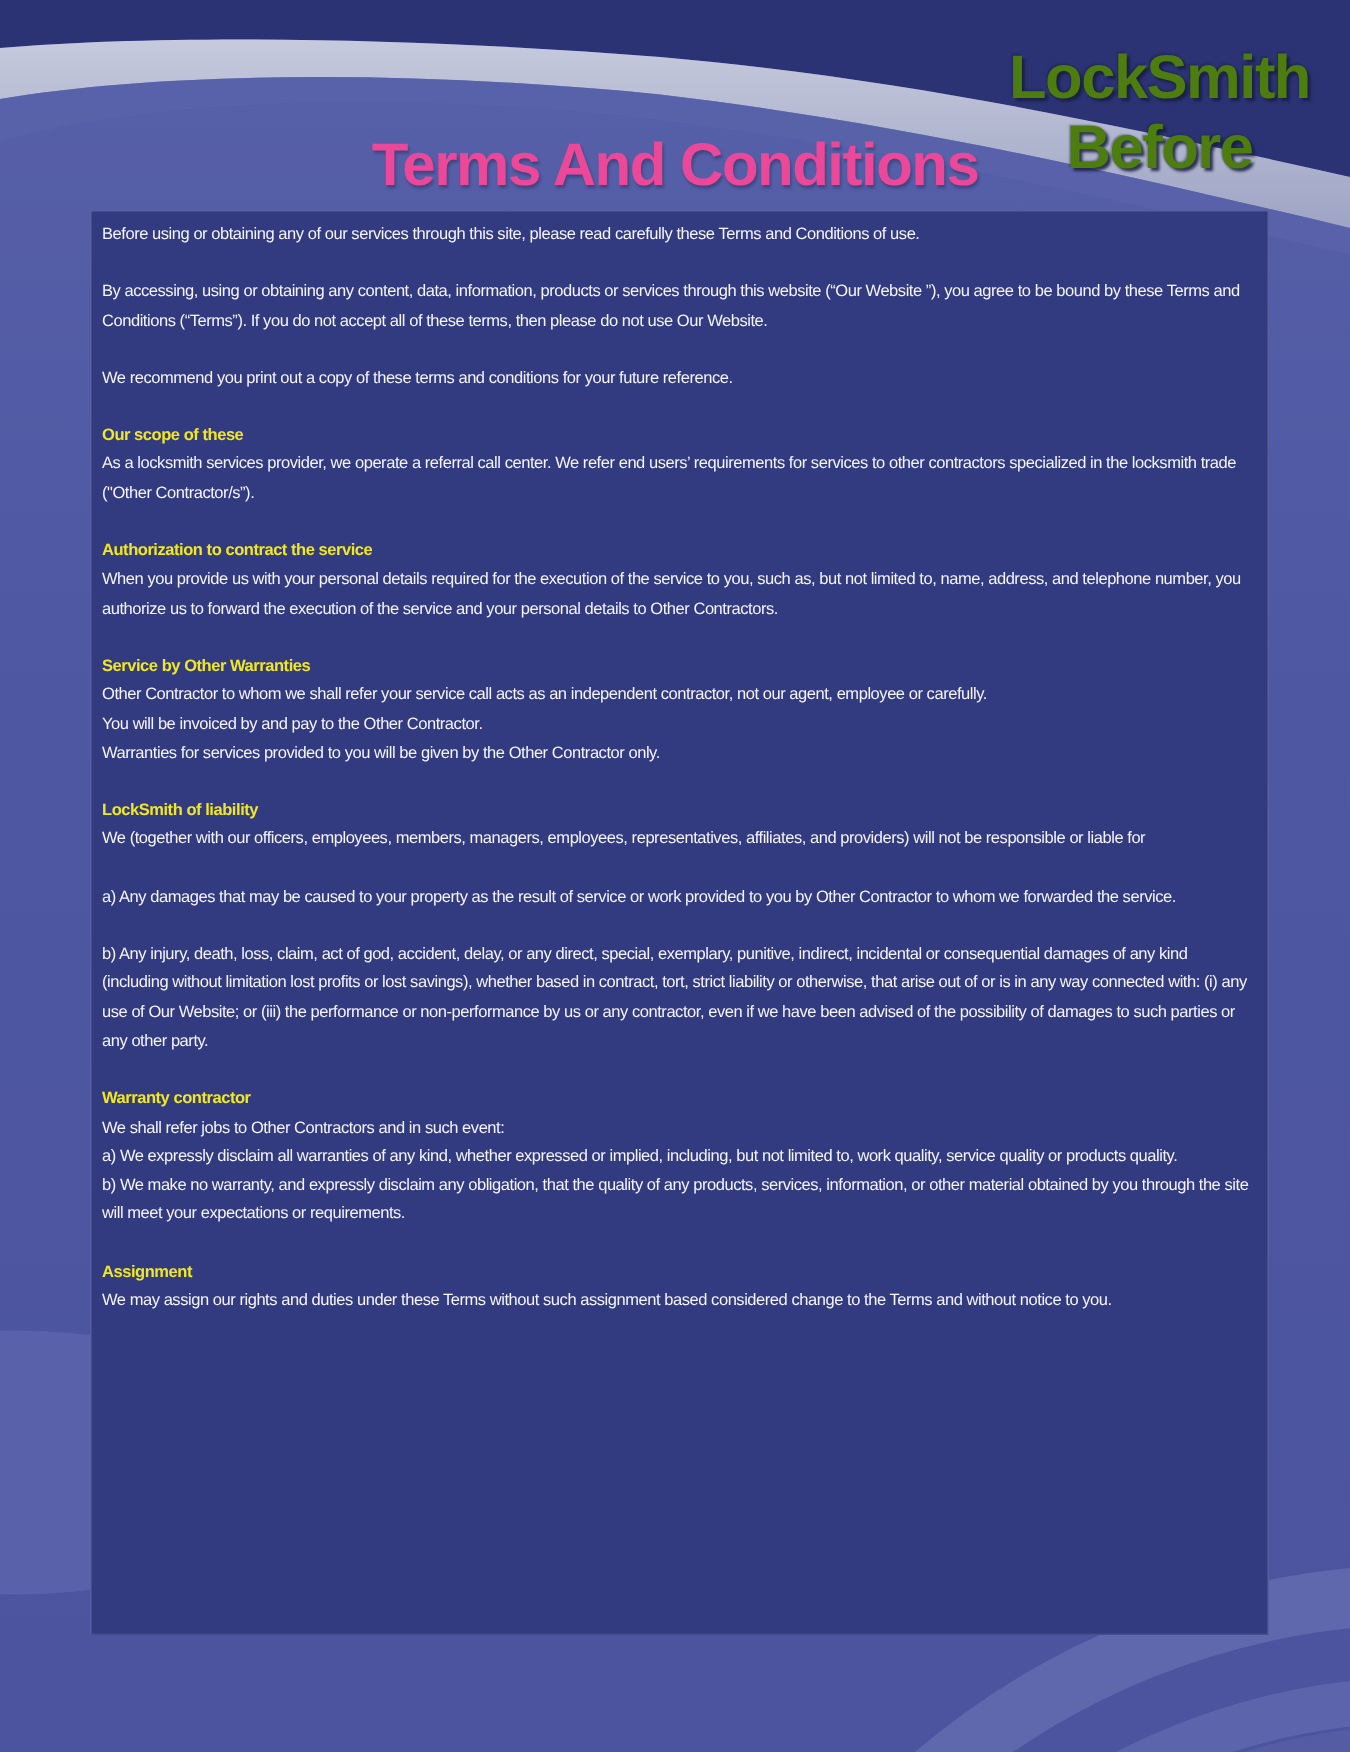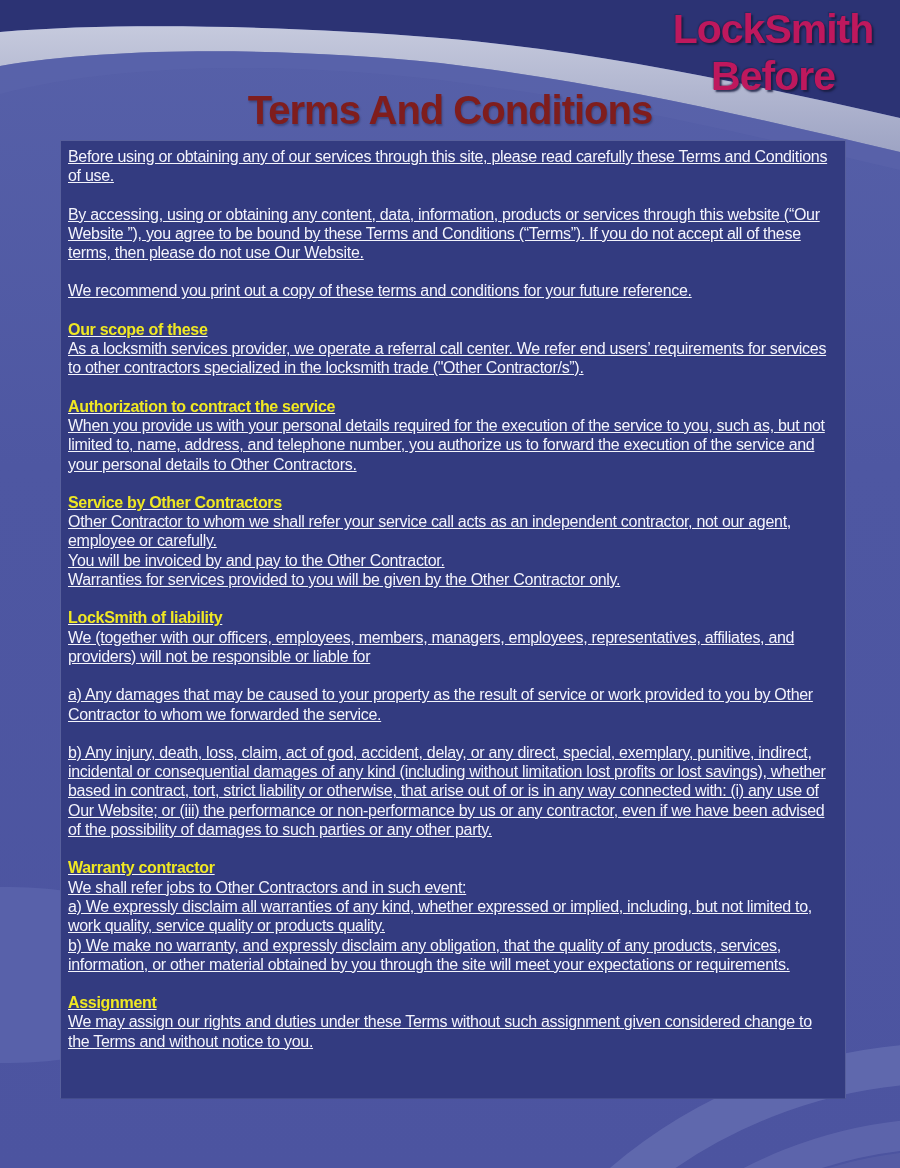--- a/index.html
+++ b/index.html
@@ -6,38 +6,38 @@
   body{
     width:900px;height:1168px;overflow:hidden;position:relative;
     font-family:"Liberation Sans",sans-serif;
     background:linear-gradient(180deg,#5761a9 0%,#4e57a2 40%,#4c54a0 100%);
   }
   .bg-svg{position:absolute;left:0;pointer-events:none;}
   #bg-top{top:0;}
   #bg-bottom{bottom:0;}
   #bg-left-wave{top:850px;}
   .logo{
-    position:absolute;top:6px;left:648px;width:250px;text-align:center;
-    color:#be185d;font-weight:700;line-height:47px;font-size:41px;
+    position:absolute;top:28px;left:648px;width:250px;text-align:center;
+    color:#4d7c0f;font-weight:700;line-height:47px;font-size:41px;
     letter-spacing:-1px;
     text-shadow:2px 2px 2px rgba(24,28,64,.85), -1px -1px 1px rgba(24,28,64,.35);
   }
   .page-title{
     position:absolute;top:88px;left:0;width:900px;margin:0;text-align:center;
-    color:#7f1d1d;font-size:40px;font-weight:700;letter-spacing:-1px;
+    color:#ec4899;font-size:40px;font-weight:700;letter-spacing:-1px;
     text-shadow:1px 2px 2px rgba(30,34,70,.4);
   }
   .terms-box{
     position:absolute;top:140px;left:60px;width:786px;min-height:950px;
     box-sizing:border-box;padding:6px 8px 28px 7px;
     background:#333b80;
     border:1px solid rgba(170,180,220,.30);
     border-bottom-color:rgba(120,130,180,.25);
     color:#f4f4fc;
-    font-size:16px;line-height:19.3px;letter-spacing:-0.3px;text-decoration:underline;
+    font-size:11px;line-height:19.3px;letter-spacing:-0.3px;
   }
   .terms-box .section{margin:0;}
   .terms-box p.para{margin:0 0 19px 0;white-space:pre-line;}
   .terms-box .heading{
     color:#f0e822;font-weight:700;margin:0;
   }
 </style>
 </head>
 <body>
 
@@ -78,34 +78,34 @@
     </section>
     <section class="section">
       <div class="heading">Our scope of these</div>
       <p class="para">As a locksmith services provider, we operate a referral call center. We refer end users’ requirements for services to other contractors specialized in the locksmith trade ("Other Contractor/s”).</p>
     </section>
     <section class="section">
       <div class="heading">Authorization to contract the service</div>
       <p class="para">When you provide us with your personal details required for the execution of the service to you, such as, but not limited to, name, address, and telephone number, you authorize us to forward the execution of the service and your personal details to Other Contractors.</p>
     </section>
     <section class="section">
-      <div class="heading">Service by Other Contractors</div>
+      <div class="heading">Service by Other Warranties</div>
       <p class="para">Other Contractor to whom we shall refer your service call acts as an independent contractor, not our agent, employee or carefully.
 You will be invoiced by and pay to the Other Contractor.
 Warranties for services provided to you will be given by the Other Contractor only.</p>
     </section>
     <section class="section">
       <div class="heading">LockSmith of liability</div>
       <p class="para">We (together with our officers, employees, members, managers, employees, representatives, affiliates, and providers) will not be responsible or liable for</p>
       <p class="para">a) Any damages that may be caused to your property as the result of service or work provided to you by Other Contractor to whom we forwarded the service.</p>
       <p class="para">b) Any injury, death, loss, claim, act of god, accident, delay, or any direct, special, exemplary, punitive, indirect, incidental or consequential damages of any kind (including without limitation lost profits or lost savings), whether based in contract, tort, strict liability or otherwise, that arise out of or is in any way connected with: (i) any use of Our Website; or (iii) the performance or non-performance by us or any contractor, even if we have been advised of the possibility of damages to such parties or any other party.</p>
     </section>
     <section class="section">
       <div class="heading">Warranty contractor</div>
       <p class="para">We shall refer jobs to Other Contractors and in such event:
 a) We expressly disclaim all warranties of any kind, whether expressed or implied, including, but not limited to, work quality, service quality or products quality.
 b) We make no warranty, and expressly disclaim any obligation, that the quality of any products, services, information, or other material obtained by you through the site will meet your expectations or requirements.</p>
     </section>
     <section class="section">
       <div class="heading">Assignment</div>
-      <p class="para">We may assign our rights and duties under these Terms without such assignment given considered change to the Terms and without notice to you.</p>
+      <p class="para">We may assign our rights and duties under these Terms without such assignment based considered change to the Terms and without notice to you.</p>
     </section>
   </div>
 
 </body></html>

